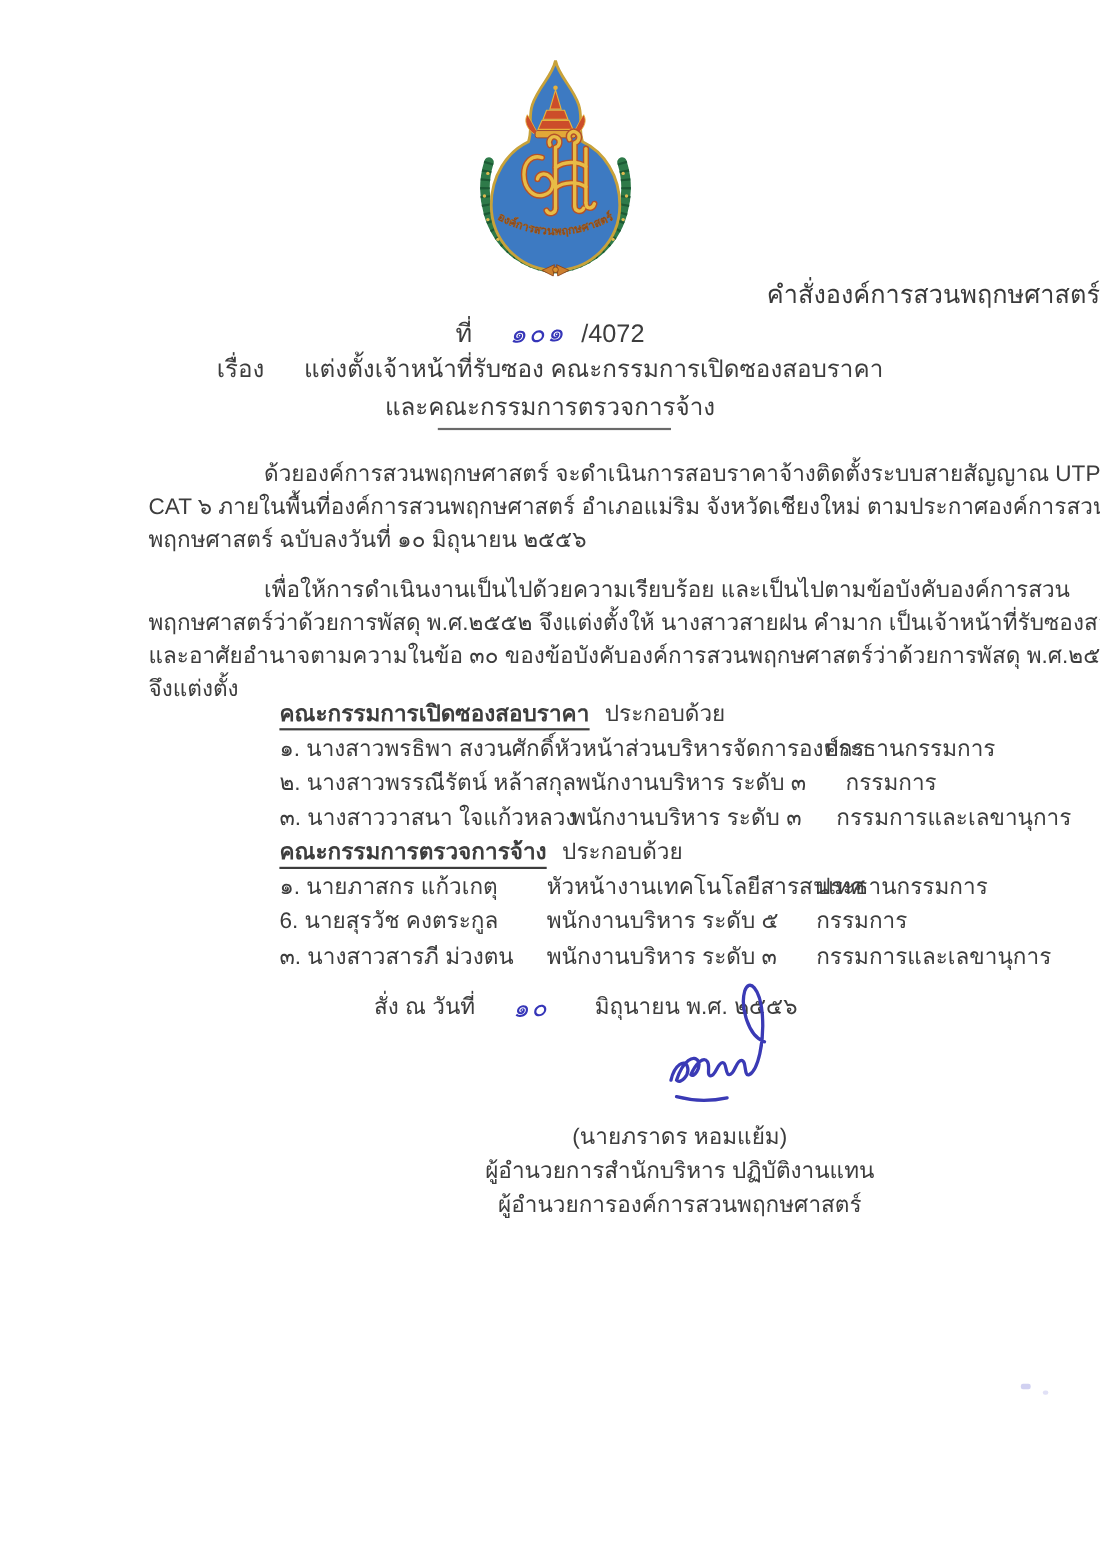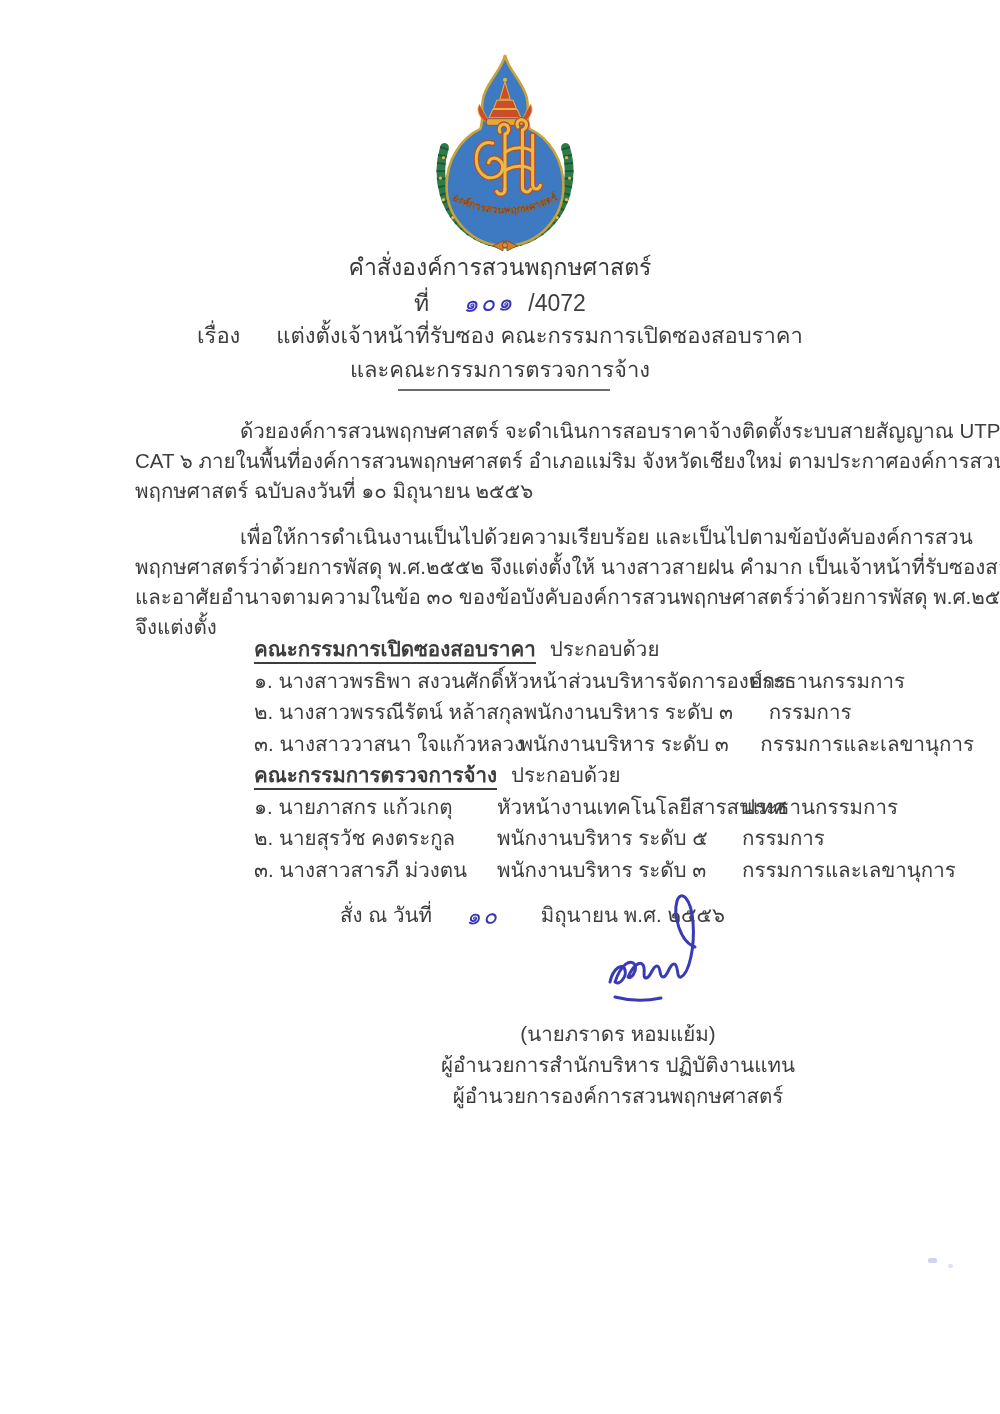--- a/index.html
+++ b/index.html
@@ -10,21 +10,21 @@
     background:#ffffff;
     font-family:"Liberation Sans","DejaVu Sans",sans-serif;
     color:#3d3d3d;
     overflow:hidden;
   }
   .abs{position:absolute;}
   .center{text-align:center;}
   .nowrap{white-space:nowrap;}
 
   
-  .doc-title{left:0;top:249px;width:1000px;font-size:23px;color:#3a3a3a;}
+  .doc-title{left:0;top:249px;width:1000px;font-size:23px;color:#3a3a3a;text-align:right;}
   .doc-number{left:0;top:283px;width:1000px;font-size:23px;display:flex;justify-content:center;align-items:baseline;gap:0;}
   .doc-number .pfx{margin-right:34px;}
   .hand{color:#3535b8;font-style:italic;letter-spacing:2px;transform:rotate(-2deg);display:inline-block;}
   .doc-number .hand{font-size:24px;}
   .doc-number .sfx{margin-left:14px;}
   .subject1{left:0;top:318px;width:1000px;font-size:22px;}
   .subject1 .lbl{margin-right:36px;}
   .subject2{left:0;top:352px;width:1000px;font-size:22px;}
   .hrule{left:398px;top:389px;width:212px;height:0;border-top:2px solid #6a6a6a;}
 
@@ -175,21 +175,21 @@
     <div class="crow chead">
       <div class="c1"><span class="u">คณะกรรมการตรวจการจ้าง</span></div>
       <div class="sfx">ประกอบด้วย</div>
     </div>
     <div class="crow">
       <div class="c1">๑. นายภาสกร แก้วเกตุ</div>
       <div class="c2">หัวหน้างานเทคโนโลยีสารสนเทศ</div>
       <div class="c3">ประธานกรรมการ</div>
     </div>
     <div class="crow">
-      <div class="c1">๒. นายสุรวัช คงตระกูล</div>
+      <div class="c1">6. นายสุรวัช คงตระกูล</div>
       <div class="c2">พนักงานบริหาร ระดับ ๕</div>
       <div class="c3">กรรมการ</div>
     </div>
     <div class="crow">
       <div class="c1">๓. นางสาวสารภี ม่วงตน</div>
       <div class="c2">พนักงานบริหาร ระดับ ๓</div>
       <div class="c3">กรรมการและเลขานุการ</div>
     </div>
 
   </div>

